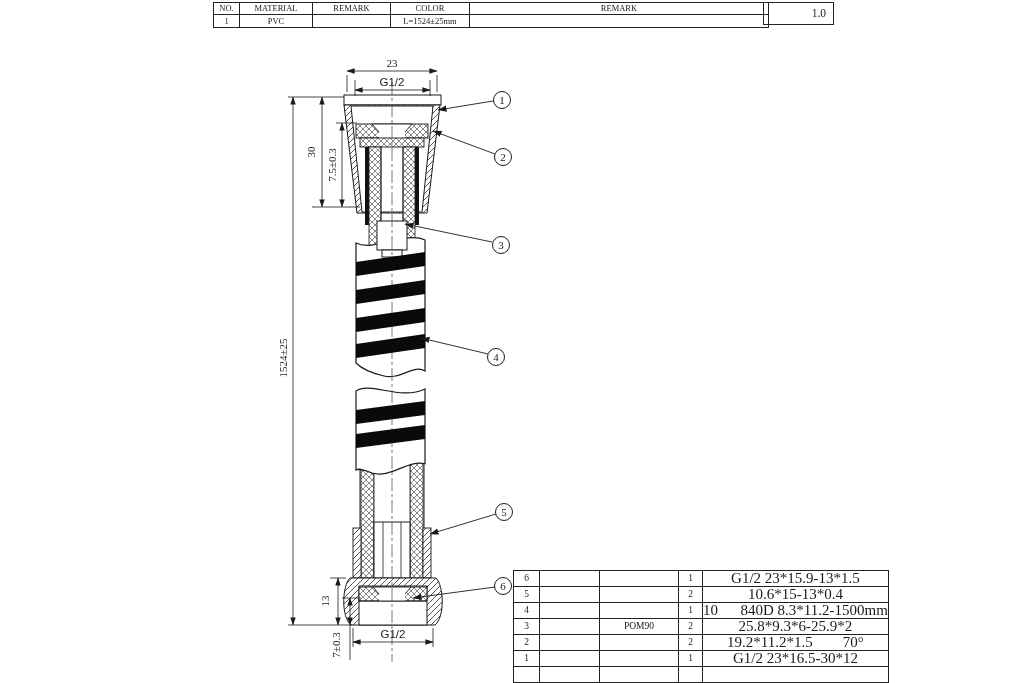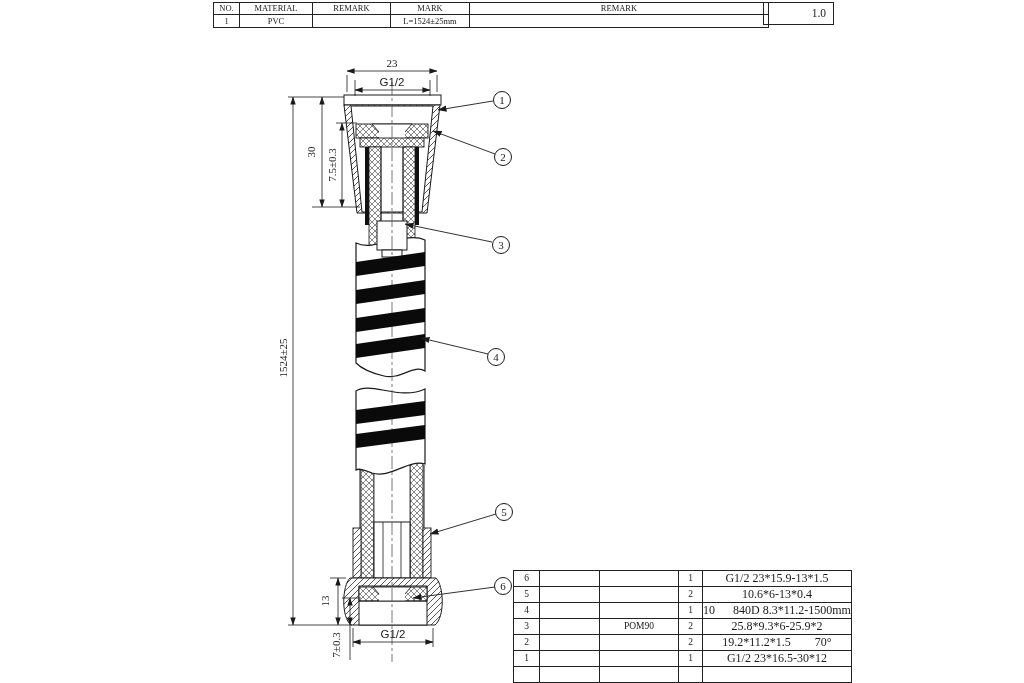--- a/index.html
+++ b/index.html
@@ -26,39 +26,39 @@
   
   .parts-table {
     position:absolute; left:513px; top:570px; border-collapse:collapse;
     font-size:9.5px; table-layout:fixed;
   }
   .parts-table td {
     border:1px solid #222; text-align:center; padding:0; height:15px;
     line-height:15px; overflow:hidden; white-space:pre;
   }
   .p-no{width:25px} .p-a{width:59px} .p-mat{width:78px} .p-qty{width:23px}
-  .p-spec{width:129px; font-size:12px;}
+  .p-spec{width:129px; font-size:15px;}
   
   .drawing { position:absolute; left:0; top:0; }
   .dimtxt { font-family:"Liberation Serif", serif; font-size:11px; fill:#1a1a1a; }
   .thrtxt { font-family:"Liberation Sans", sans-serif; font-size:11.5px; fill:#1a1a1a; }
   .callout-num { font-family:"Liberation Serif", serif; font-size:11px; fill:#1a1a1a; }
 </style>
 </head>
 <body>
 
 <div class="page">
 
   <table class="spec-table">
     <tbody>
         <tr>
       <td class="c-no">NO.</td>
       <td class="c-mat">MATERIAL</td>
       <td class="c-col">REMARK</td>
-      <td class="c-mark">MARK</td>
+      <td class="c-mark">COLOR</td>
       <td class="c-rem">REMARK</td>
     </tr>
     <tr class="datarow">
       <td>1</td>
       <td>PVC</td>
       <td></td>
       <td>L=1524±25mm</td>
       <td></td>
     </tr>
   </tbody>
@@ -262,21 +262,21 @@
       <td class="p-a"></td>
       <td class="p-mat"></td>
       <td class="p-qty">1</td>
       <td class="p-spec">G1/2 23*15.9-13*1.5</td>
     </tr>
     <tr>
       <td class="p-no">5</td>
       <td class="p-a"></td>
       <td class="p-mat"></td>
       <td class="p-qty">2</td>
-      <td class="p-spec">10.6*6-13*0.4</td>
+      <td class="p-spec">10.6*15-13*0.4</td>
     </tr>
     <tr>
       <td class="p-no">4</td>
       <td class="p-a"></td>
       <td class="p-mat"></td>
       <td class="p-qty">1</td>
       <td class="p-spec">10      840D 8.3*11.2-1500mm</td>
     </tr>
     <tr>
       <td class="p-no">3</td>

